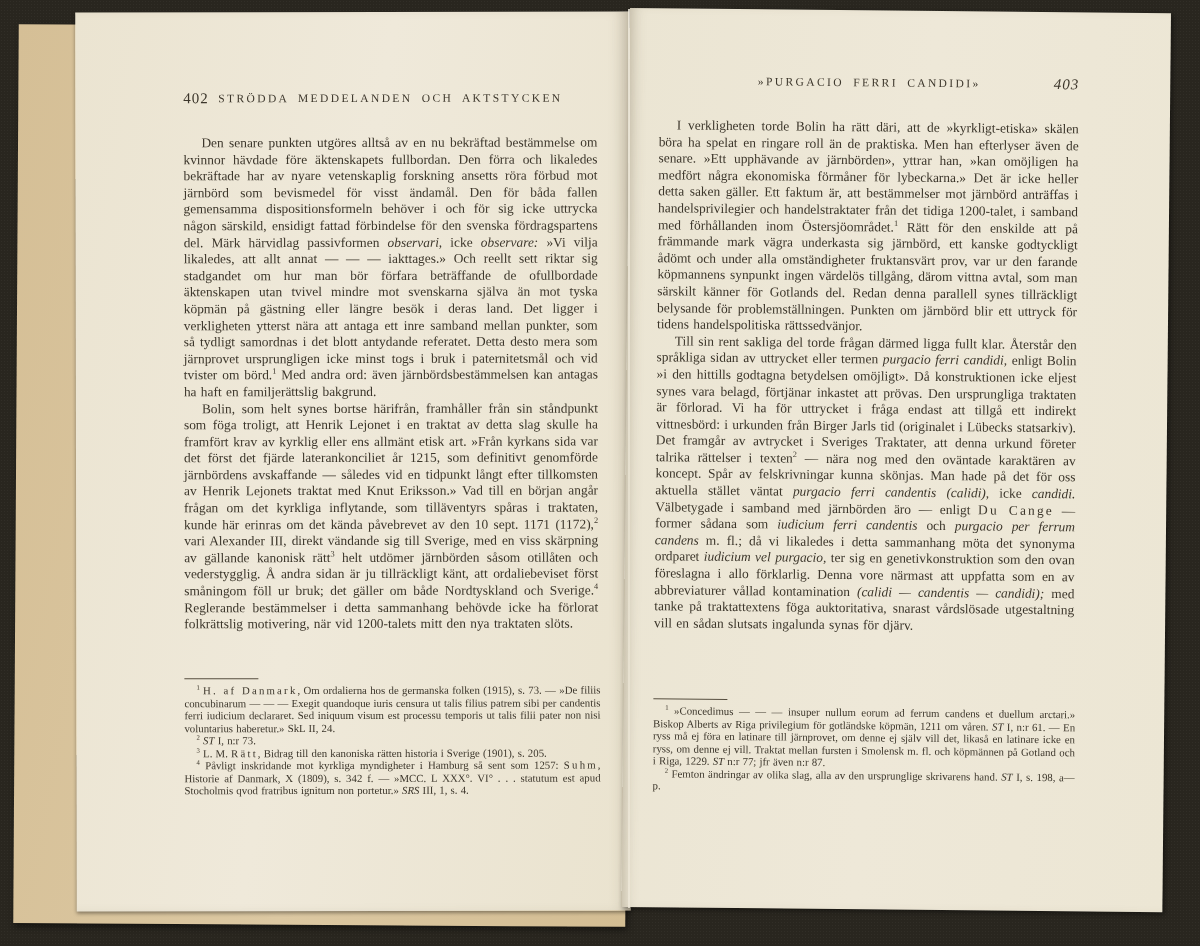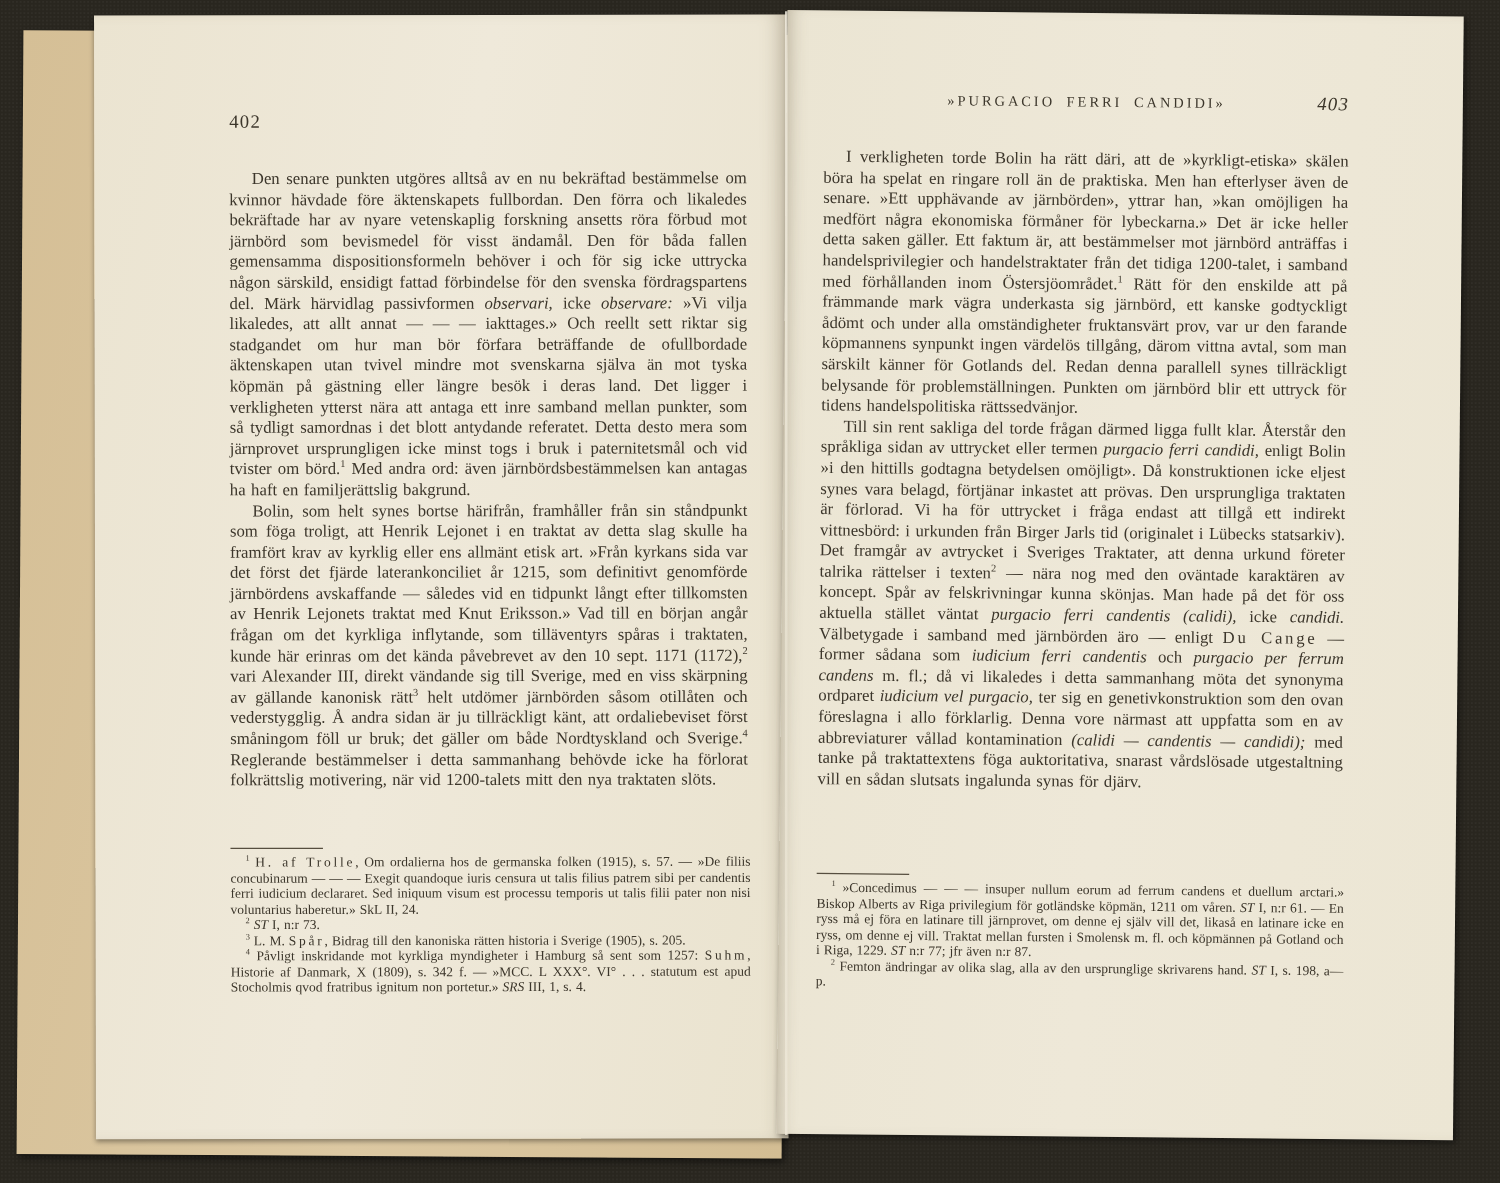--- a/index.html
+++ b/index.html
@@ -81,31 +81,32 @@
 </style>
 </head>
 <body>
 
 <div class="sheet-tan"></div>
 
 <div class="page page-left">
   <div class="text-block">
     <div class="page-header">
       <span class="page-num">402</span>
+      <span class="running-title">STRÖDDA MEDDELANDEN OCH AKTSTYCKEN</span>
     </div>
     <div class="body-text">
       <p><span>Den senare punkten utgöres alltså av en nu bekräftad bestämmelse om kvinnor hävdade före äktenskapets fullbordan. Den förra och likaledes bekräftade har av nyare vetenskaplig forskning ansetts röra förbud mot järnbörd som bevismedel för visst ändamål. Den för båda fallen gemensamma dispositionsformeln behöver i och för sig icke uttrycka någon särskild, ensidigt fattad förbindelse för den svenska fördragspartens del. Märk härvidlag passivformen </span><span class="it">observari,</span><span> icke </span><span class="it">observare:</span><span> »Vi vilja likaledes, att allt annat — — — iakttages.» Och reellt sett riktar sig stadgandet om hur man bör förfara beträffande de ofullbordade äktenskapen utan tvivel mindre mot svenskarna själva än mot tyska köpmän på gästning eller längre besök i deras land. Det ligger i verkligheten ytterst nära att antaga ett inre samband mellan punkter, som så tydligt samordnas i det blott antydande referatet. Detta desto mera som järnprovet ursprungligen icke minst togs i bruk i paternitetsmål och vid tvister om börd.</span><sup>1</sup><span> Med andra ord: även järnbördsbestämmelsen kan antagas ha haft en familjerättslig bakgrund.</span></p>
       <p><span>Bolin, som helt synes bortse härifrån, framhåller från sin ståndpunkt som föga troligt, att Henrik Lejonet i en traktat av detta slag skulle ha framfört krav av kyrklig eller ens allmänt etisk art. »Från kyrkans sida var det först det fjärde laterankonciliet år 1215, som definitivt genomförde järnbördens avskaffande — således vid en tidpunkt långt efter tillkomsten av Henrik Lejonets traktat med Knut Eriksson.» Vad till en början angår frågan om det kyrkliga inflytande, som tilläventyrs spåras i traktaten, kunde här erinras om det kända påvebrevet av den 10 sept. 1171 (1172),</span><sup>2</sup><span> vari Alexander III, direkt vändande sig till Sverige, med en viss skärpning av gällande kanonisk rätt</span><sup>3</sup><span> helt utdömer järnbörden såsom otillåten och vederstygglig. Å andra sidan är ju tillräckligt känt, att ordaliebeviset först småningom föll ur bruk; det gäller om både Nordtyskland och Sverige.</span><sup>4</sup><span> Reglerande bestämmelser i detta sammanhang behövde icke ha förlorat folkrättslig motivering, när vid 1200-talets mitt den nya traktaten slöts.</span></p>
     </div>
   </div>
   <div class="footnote-block">
     <hr class="footnote-rule">
-    <p><sup>1</sup><span> </span><span class="sp">H. af Trolle</span><span>, Om ordalierna hos de germanska folken (1915), s. 57. — »De filiis concubinarum — — — Exegit quandoque iuris censura ut talis filius patrem sibi per candentis ferri iudicium declararet. Sed iniquum visum est processu temporis ut talis filii pater non nisi voluntarius haberetur.» SkL II, 24.</span></p>
+    <p><sup>1</sup><span> </span><span class="sp">H. af Danmark</span><span>, Om ordalierna hos de germanska folken (1915), s. 73. — »De filiis concubinarum — — — Exegit quandoque iuris censura ut talis filius patrem sibi per candentis ferri iudicium declararet. Sed iniquum visum est processu temporis ut talis filii pater non nisi voluntarius haberetur.» SkL II, 24.</span></p>
     <p><sup>2</sup><span> </span><span class="it">ST</span><span> I, n:r 73.</span></p>
-    <p><sup>3</sup><span> L. M. </span><span class="sp">Spår</span><span>, Bidrag till den kanoniska rätten historia i Sverige (1905), s. 205.</span></p>
+    <p><sup>3</sup><span> L. M. </span><span class="sp">Rätt</span><span>, Bidrag till den kanoniska rätten historia i Sverige (1901), s. 205.</span></p>
     <p><sup>4</sup><span> Påvligt inskridande mot kyrkliga myndigheter i Hamburg så sent som 1257: </span><span class="sp">Suhm</span><span>, Historie af Danmark, X (1809), s. 342 f. — »MCC. L XXX°. VI° . . . statutum est apud Stocholmis qvod fratribus ignitum non portetur.» </span><span class="it">SRS</span><span> III, 1, s. 4.</span></p>
   </div>
 </div>
 
 <div class="page page-right">
   <div class="text-block">
     <div class="page-header">
       <span class="running-title">»PURGACIO FERRI CANDIDI»</span>
       <span class="page-num">403</span>
     </div>

